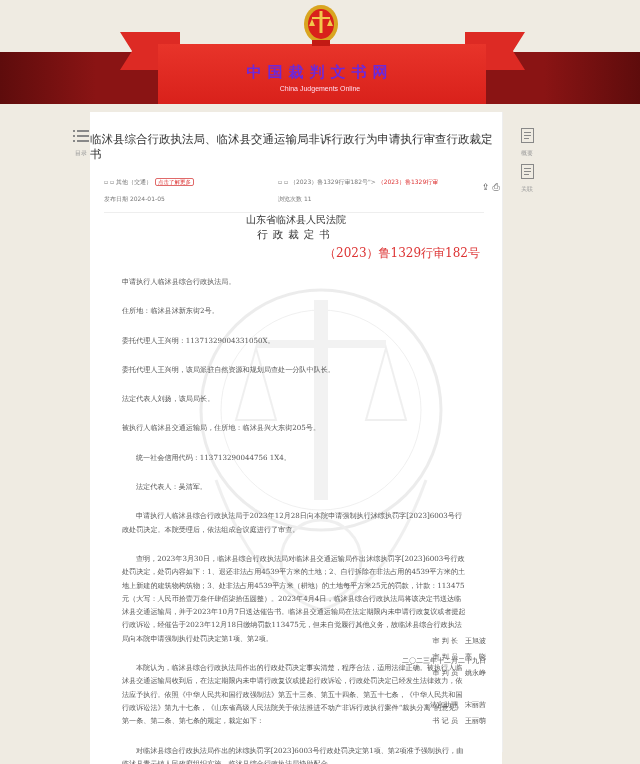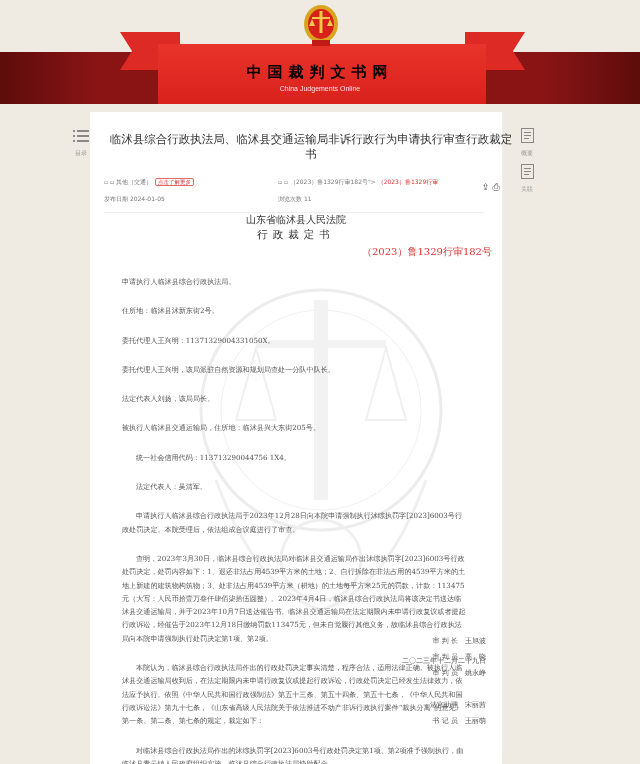--- a/index.html
+++ b/index.html
@@ -10,45 +10,45 @@
     .banner { position: absolute; left: 0; top: 0; width: 640px; height: 105px; }
     .band { position: absolute; left: 0; top: 52px; width: 640px; height: 52px;
       background: linear-gradient(90deg, #5e0c0c 0%, #8a1414 15%, #8a1414 85%, #5e0c0c 100%); }
     .ribbon-center { position: absolute; left: 158px; top: 44px; width: 328px; height: 60px;
       background: linear-gradient(180deg, #e8342a 0%, #d9211b 100%); }
     .ribbon-tail-l { position: absolute; left: 120px; top: 32px; width: 60px; height: 38px; background: #dd2a24;
       clip-path: polygon(0 0, 100% 0, 100% 100%, 0 100%, 20% 50%); }
     .ribbon-tail-r { position: absolute; left: 465px; top: 32px; width: 60px; height: 38px; background: #dd2a24;
       clip-path: polygon(0 0, 100% 0, 80% 50%, 100% 100%, 0 100%); }
     .emblem { position: absolute; left: 303px; top: 4px; width: 36px; height: 50px; }
-    .site-title { position: absolute; left: 0; width: 640px; top: 63px; text-align: center; color: #000000;
+    .site-title { position: absolute; left: 0; width: 640px; top: 63px; text-align: center; color: #6d28d9;
       font-family: "DejaVu Sans", sans-serif; font-weight: bold; font-size: 15px; letter-spacing: 6px; }
     .site-sub { position: absolute; left: 0; width: 640px; top: 85px; text-align: center; color: #fde;
       font-family: "Liberation Sans", sans-serif; font-size: 7px; }
 
     
     .side-left { position: absolute; left: 70px; top: 128px; width: 22px; text-align: center; }
     .side-right { position: absolute; left: 516px; width: 22px; text-align: center; }
     .tool-label { font-family: "DejaVu Sans", sans-serif; font-size: 6px; color: #999; display: block; margin-top: 2px; }
 
     
     .card { position: absolute; left: 90px; top: 112px; width: 412px; height: 652px; background: #fff; }
-    .doc-title { position: absolute; left: 0; top: 20px; width: 412px; text-align: center;
-      font-family: "DejaVu Sans", sans-serif; font-size: 11.5px; color: #333; margin-left: 15px; }
+    .doc-title { position: absolute; left: 0; top: 20px; width: 412px; text-align: left;
+      font-family: "DejaVu Sans", sans-serif; font-size: 11.5px; color: #333; }
     .meta { position: absolute; font-family: "DejaVu Sans", sans-serif; font-size: 6px; color: #777; white-space: nowrap; }
     .tag { border: 1px solid #e06a6a; color: #d33; padding: 0 2px; border-radius: 2px; margin-left: 3px; font-size: 5.5px; }
     .red { color: #d33; }
     .meta-divider { position: absolute; left: 14px; top: 100px; width: 380px; border-top: 1px solid #eee; }
     .action-icons { position: absolute; left: 392px; top: 70px; font-size: 9px; color: #444; font-family: "DejaVu Sans", sans-serif; }
 
     .watermark { position: absolute; left: 106px; top: 118px; width: 250px; height: 430px; opacity: 0.18; }
 
     .court { position: absolute; left: 0; top: 101px; width: 412px; text-align: center; font-size: 10px; color: #333; }
     .doctype { position: absolute; left: 0; top: 116px; width: 412px; text-align: center; font-size: 10.5px; letter-spacing: 5px; color: #333; }
-    .caseno { position: absolute; right: 10px; top: 133px; font-size: 10px; color: #d33; }
+    .caseno { position: absolute; right: 22px; top: 133px; font-size: 12px; color: #d33; }
 
     .body { position: absolute; left: 16px; top: 147px; width: 376px; font-size: 7.1px; line-height: 13.3px; color: #555; }
     .body p { margin: 16px; }
     .ind { text-indent: 14px; }
 
     .sign { position: absolute; right: 16px; font-size: 7px; color: #555; white-space: nowrap; text-align: left; }
     .card-border { position: absolute; left: 412px; top: 0; width: 1px; height: 640px; background: #eee; }
   </style>
 </head>
 <body>

